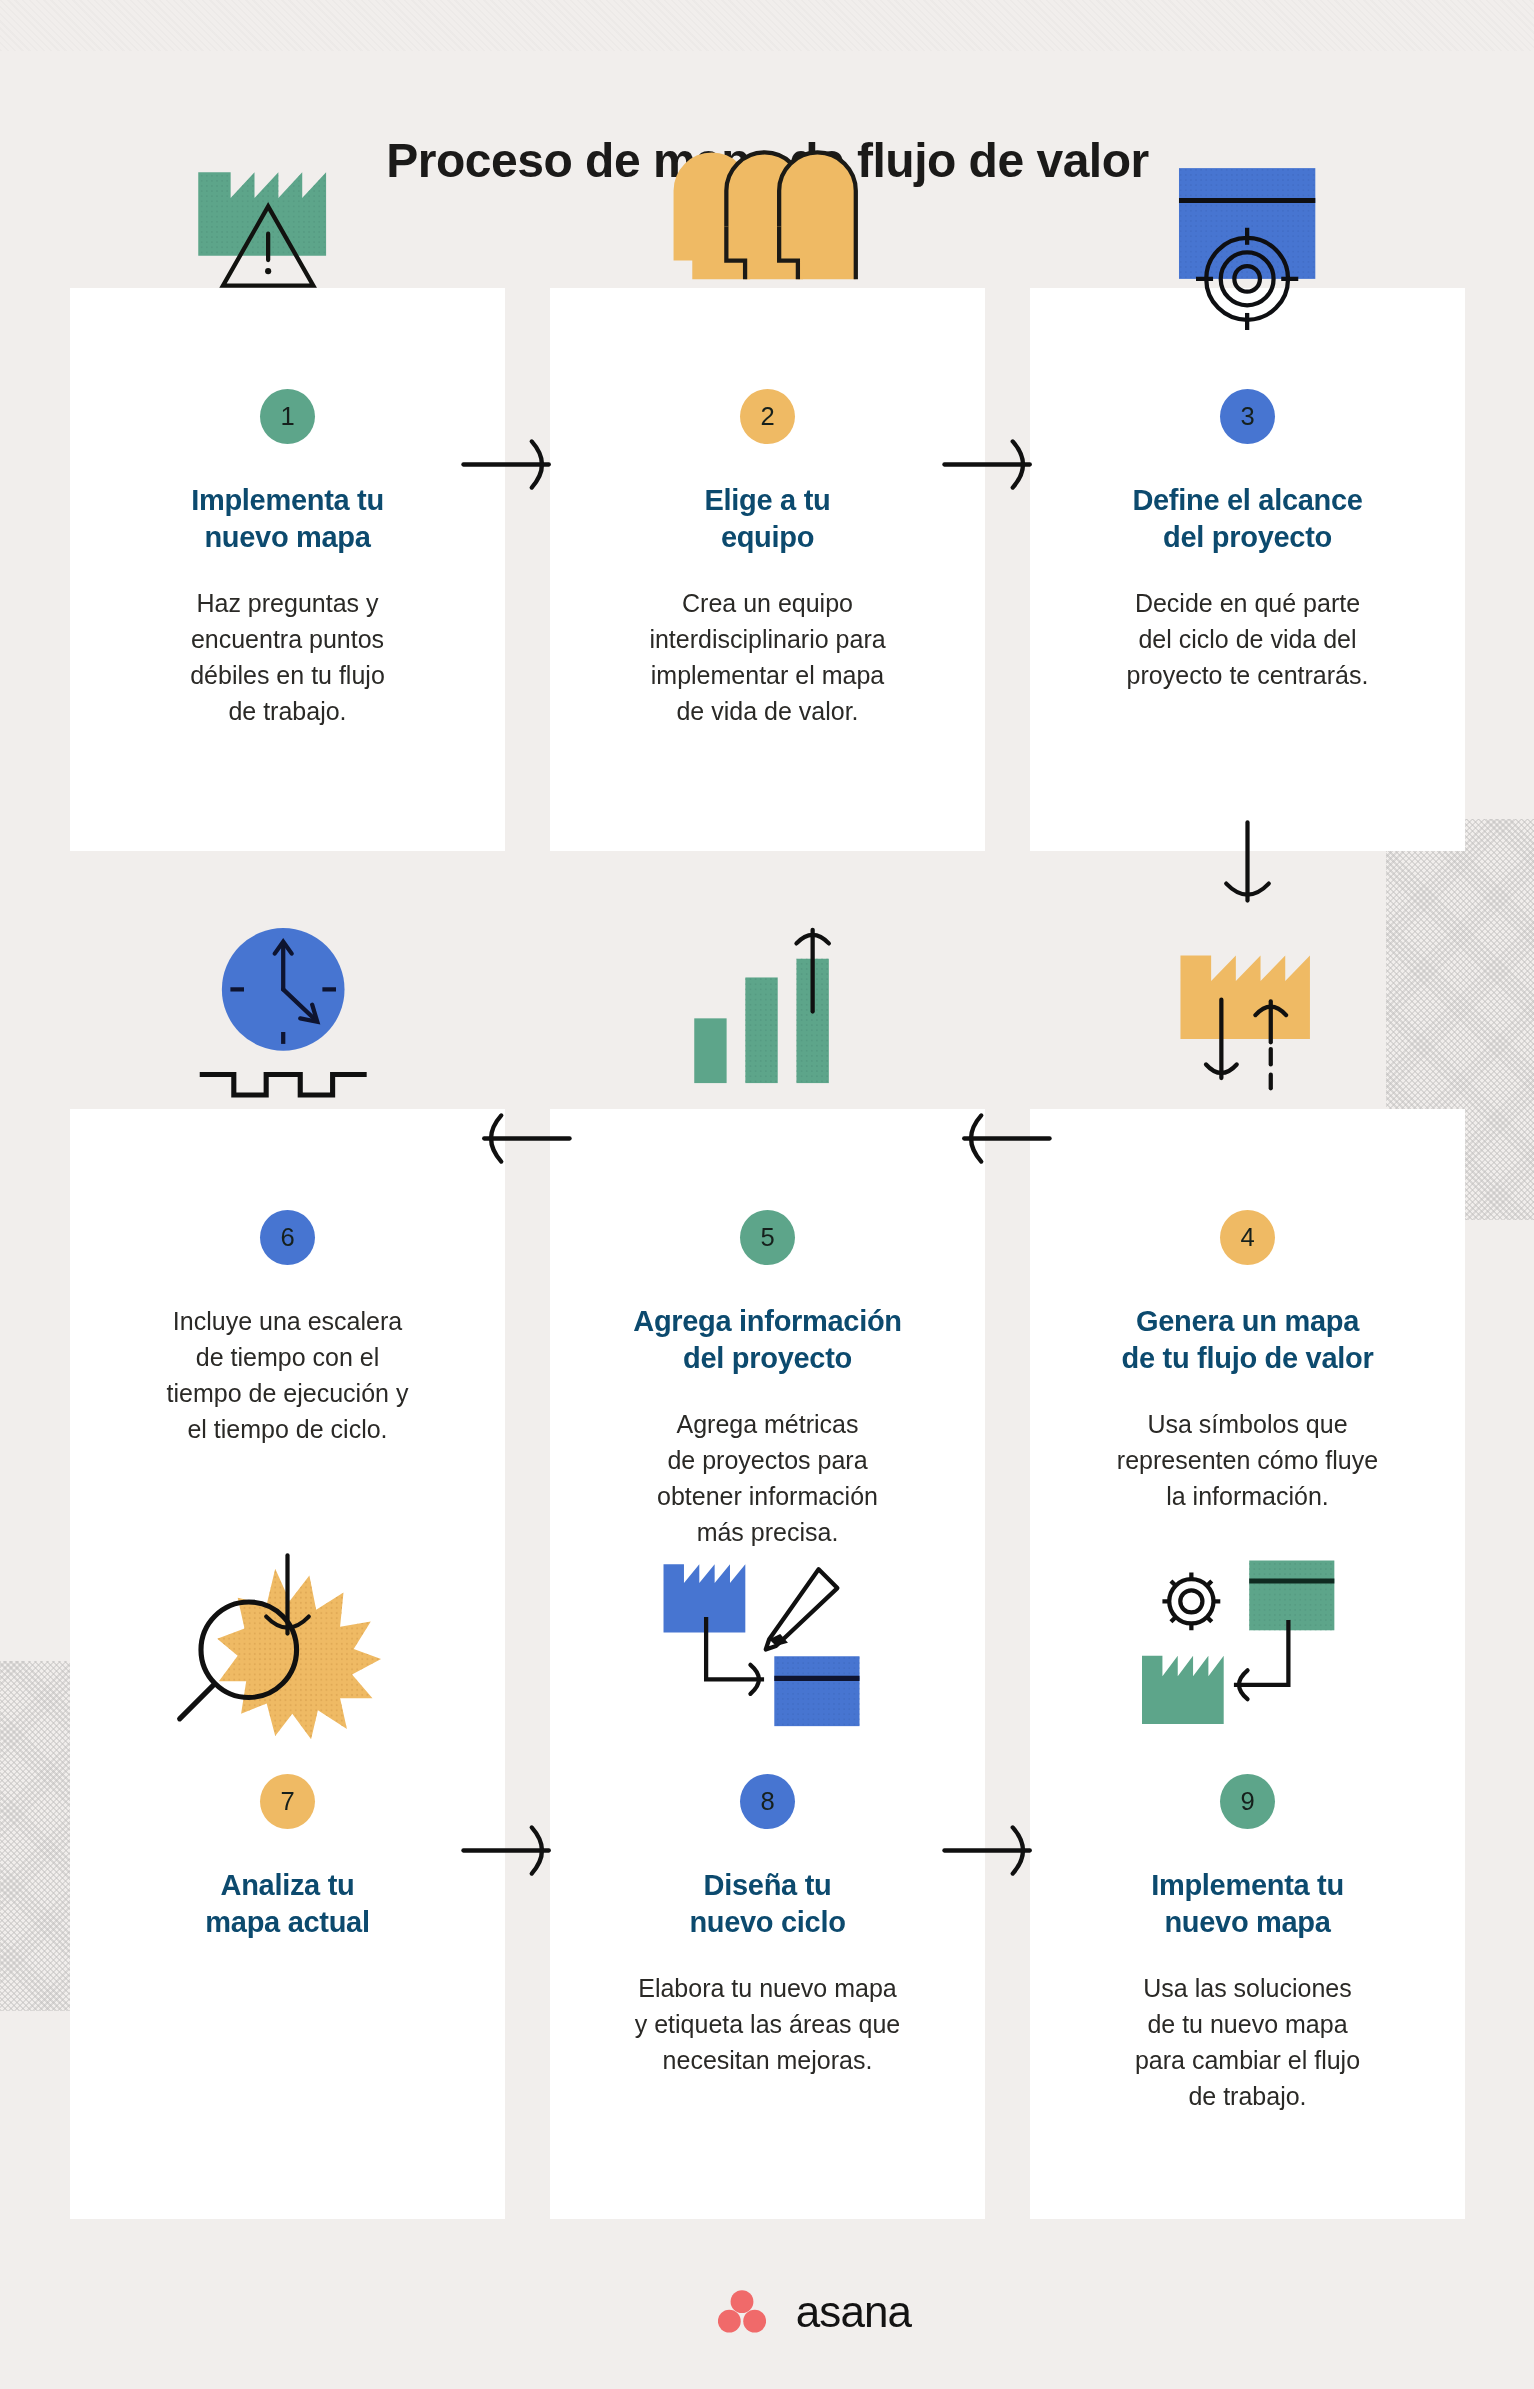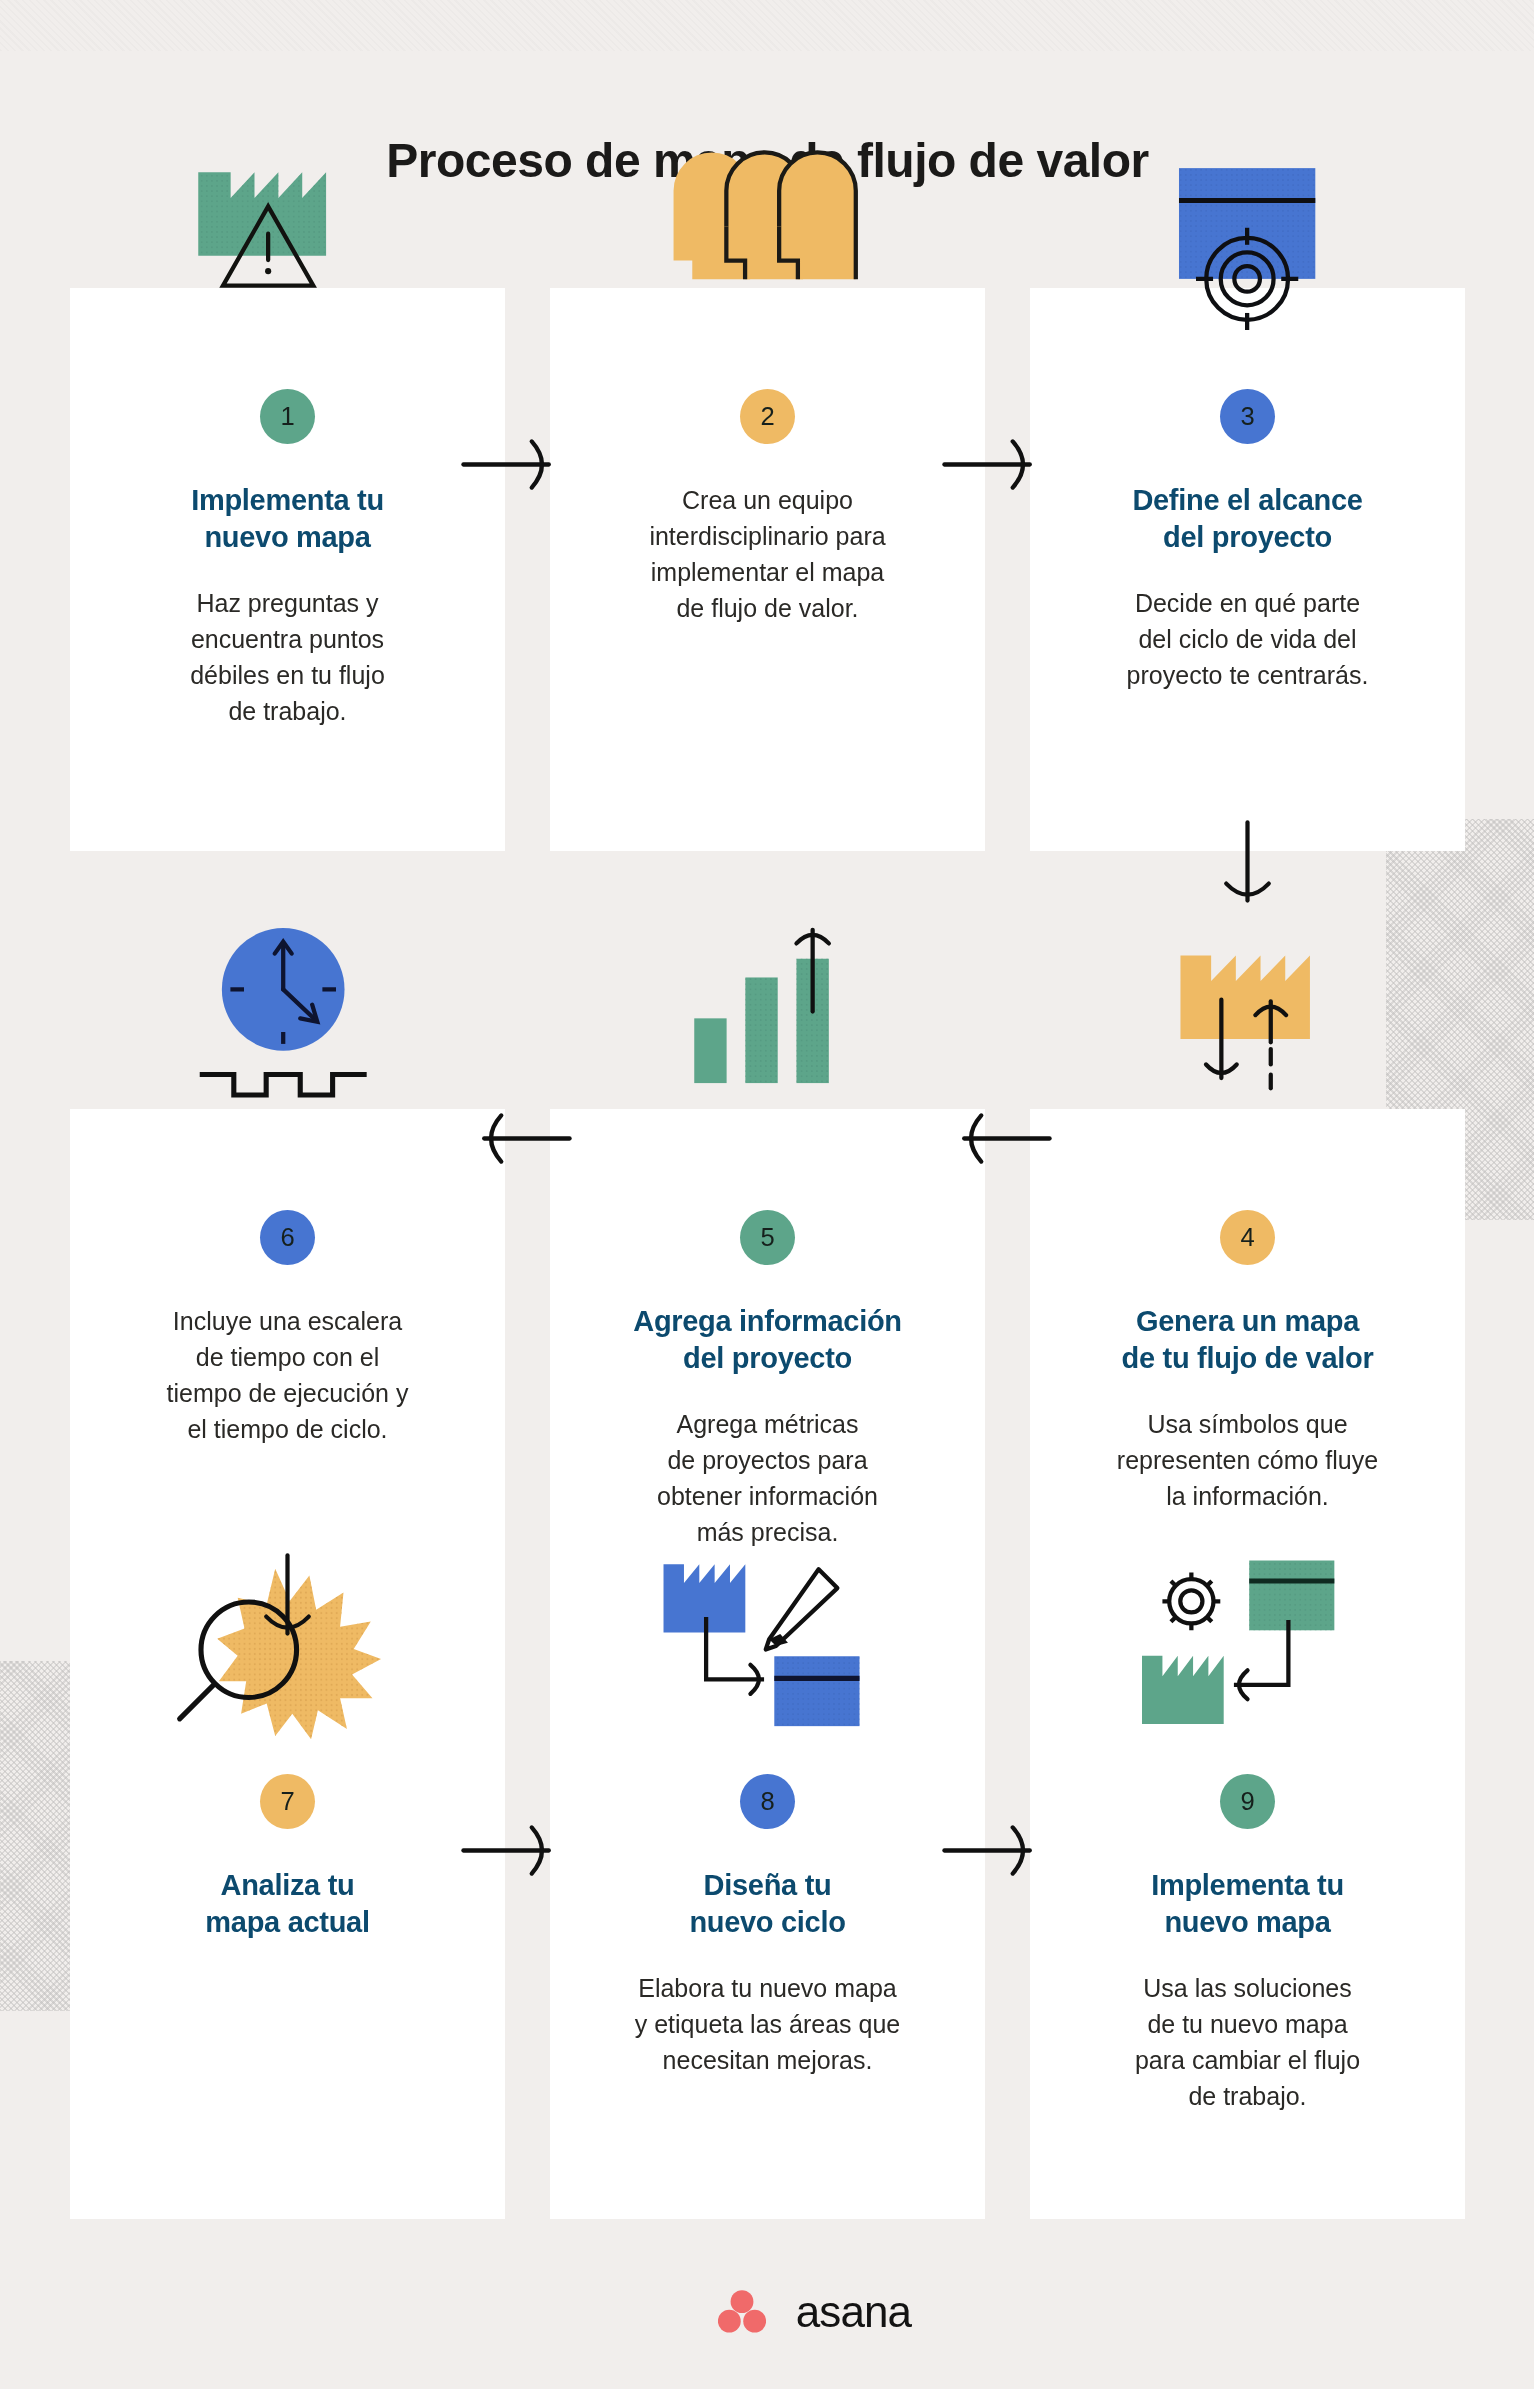--- a/index.html
+++ b/index.html
@@ -147,24 +147,26 @@
         </pattern>
       </defs>
       <path d="M122 92 L175 185 L69 185 Z" fill="none" stroke="#12120f" stroke-width="5"></path>
       <line x1="122" y1="124" x2="122" y2="155" stroke="#12120f" stroke-width="5" stroke-linecap="round"></line>
       <circle cx="122" cy="168" r="3.6" fill="#12120f"></circle>
     </svg>
   </div>
 
   <div class="card c2">
     <div class="badge yellow">2</div>
+    <h2 class="card-title">Elige a tu
+equipo</h2>
     <p class="card-body">Crea un equipo
 interdisciplinario para
 implementar el mapa
-de flujo de valor.</p>
+de vida de valor.</p>
   </div>
   <div class="icon-well" style="left:648px; top:-164px;">
     <svg width="264" height="205" viewBox="0 0 310 240">
       <path d="M30 120 L30 160 L52 160 L52 182 L120 182 L120 78 A45 45 0 0 0 30 78 Z" fill="#efba64"></path>
       <path d="M92 120 L92 160 L114 160 L114 182 L182 182 L182 78 A45 45 0 0 0 92 78 Z" fill="#efba64"></path>
       <path d="M92 120 L92 160 L114 160 L114 182" fill="none" stroke="#1b1a16" stroke-width="5"></path>
       <path d="M92 120 L92 78 A45 45 0 0 1 182 78" fill="none" stroke="#1b1a16" stroke-width="5"></path>
       <path d="M154 120 L154 160 L176 160 L176 182 L244 182 L244 78 A45 45 0 0 0 154 78 Z" fill="#efba64"></path>
       <path d="M154 120 L154 160 L176 160 L176 182" fill="none" stroke="#1b1a16" stroke-width="5"></path>
       <path d="M154 120 L154 78 A45 45 0 0 1 244 78 L244 182" fill="none" stroke="#1b1a16" stroke-width="5"></path>

